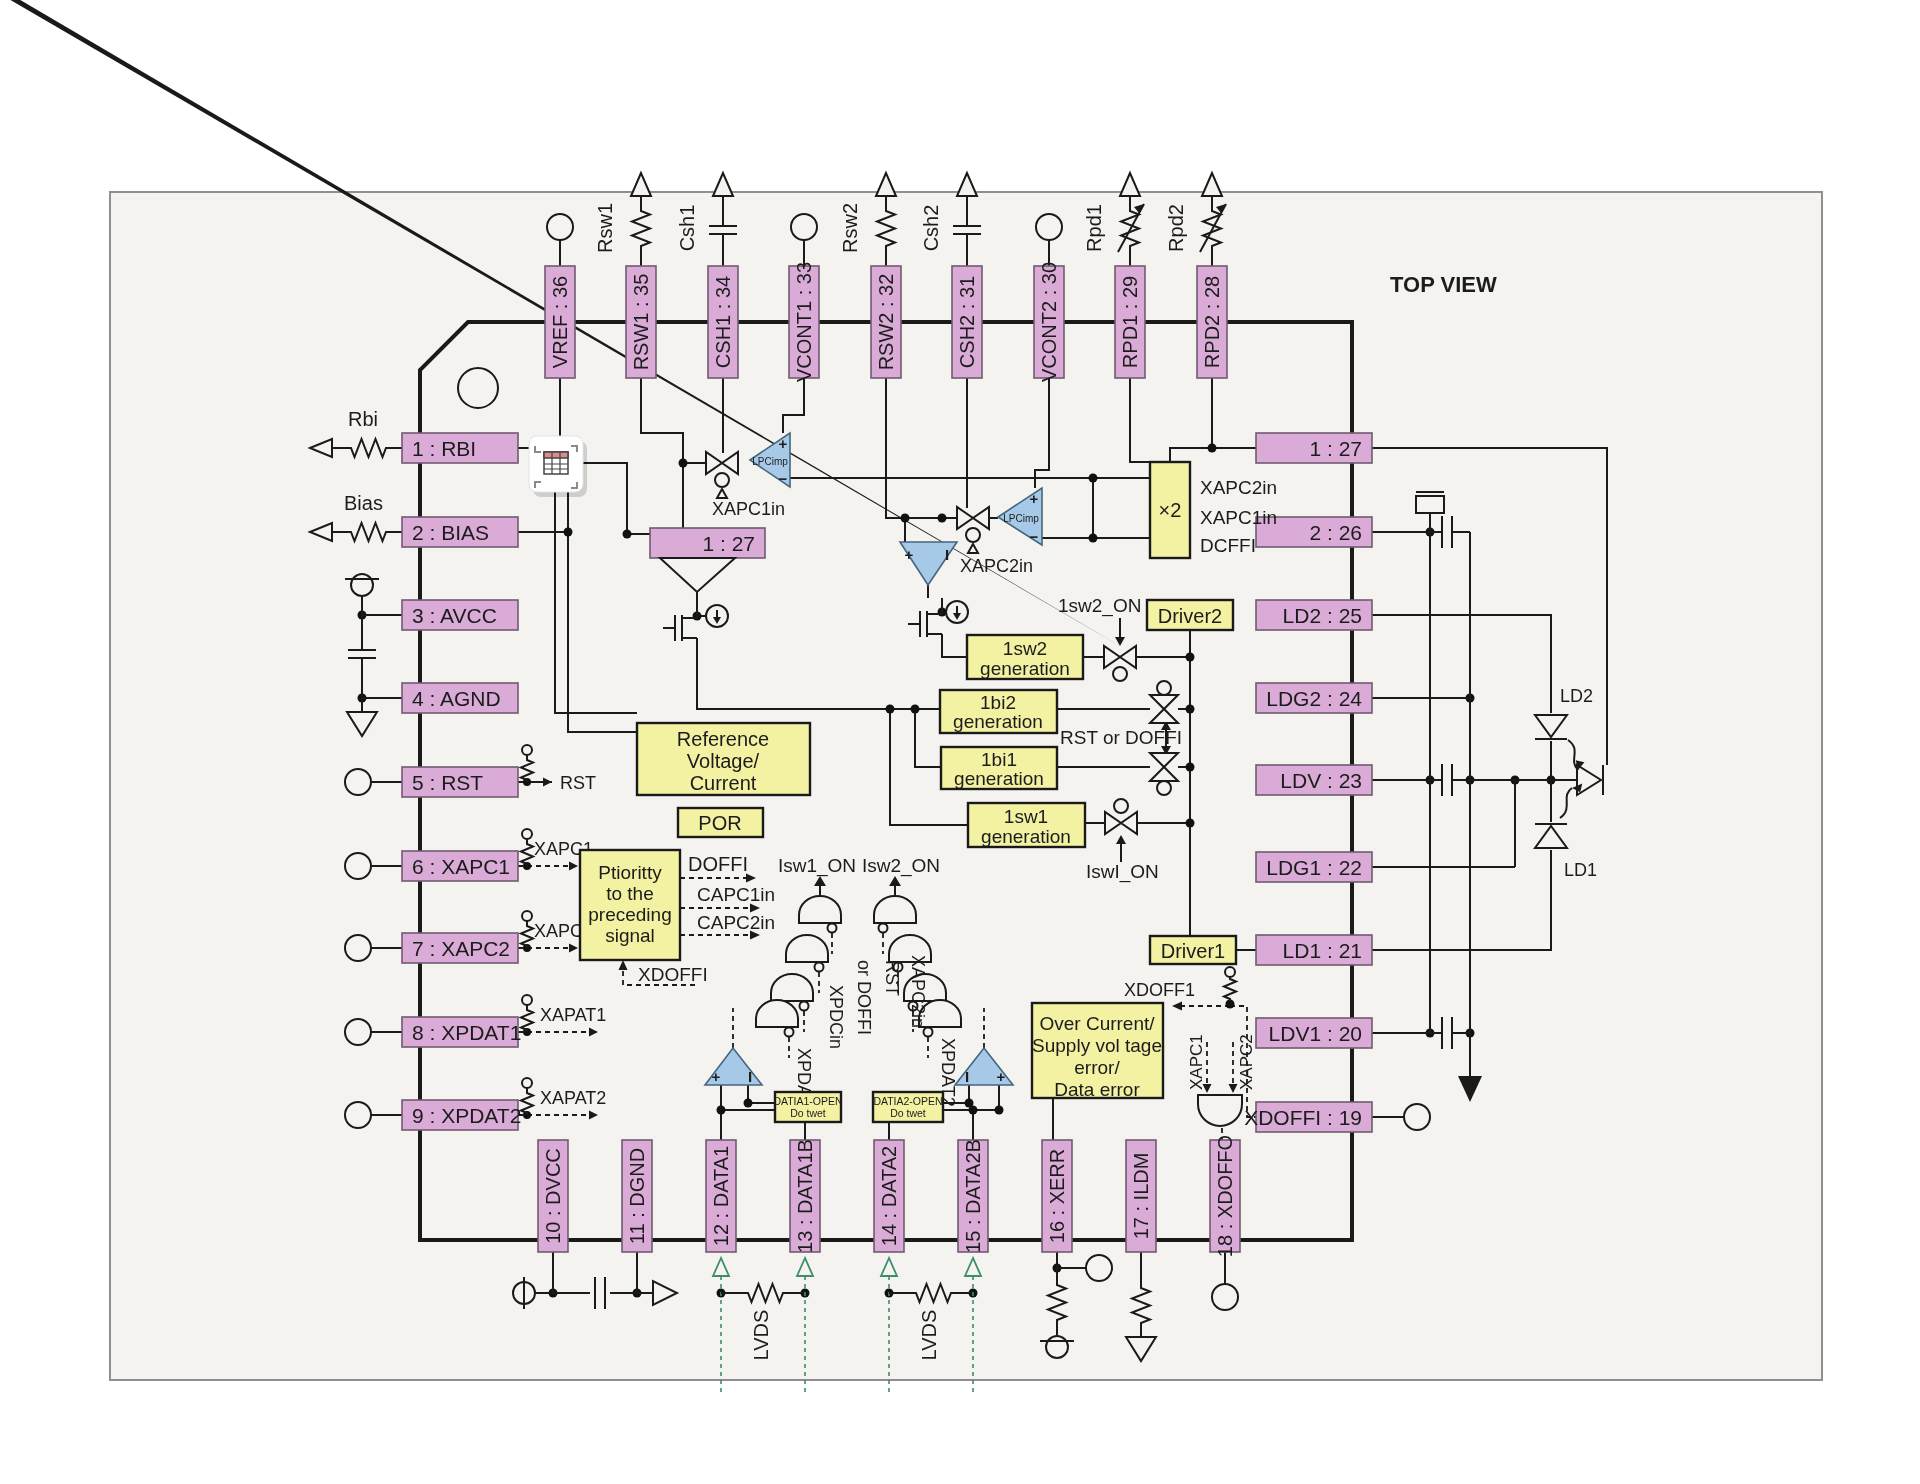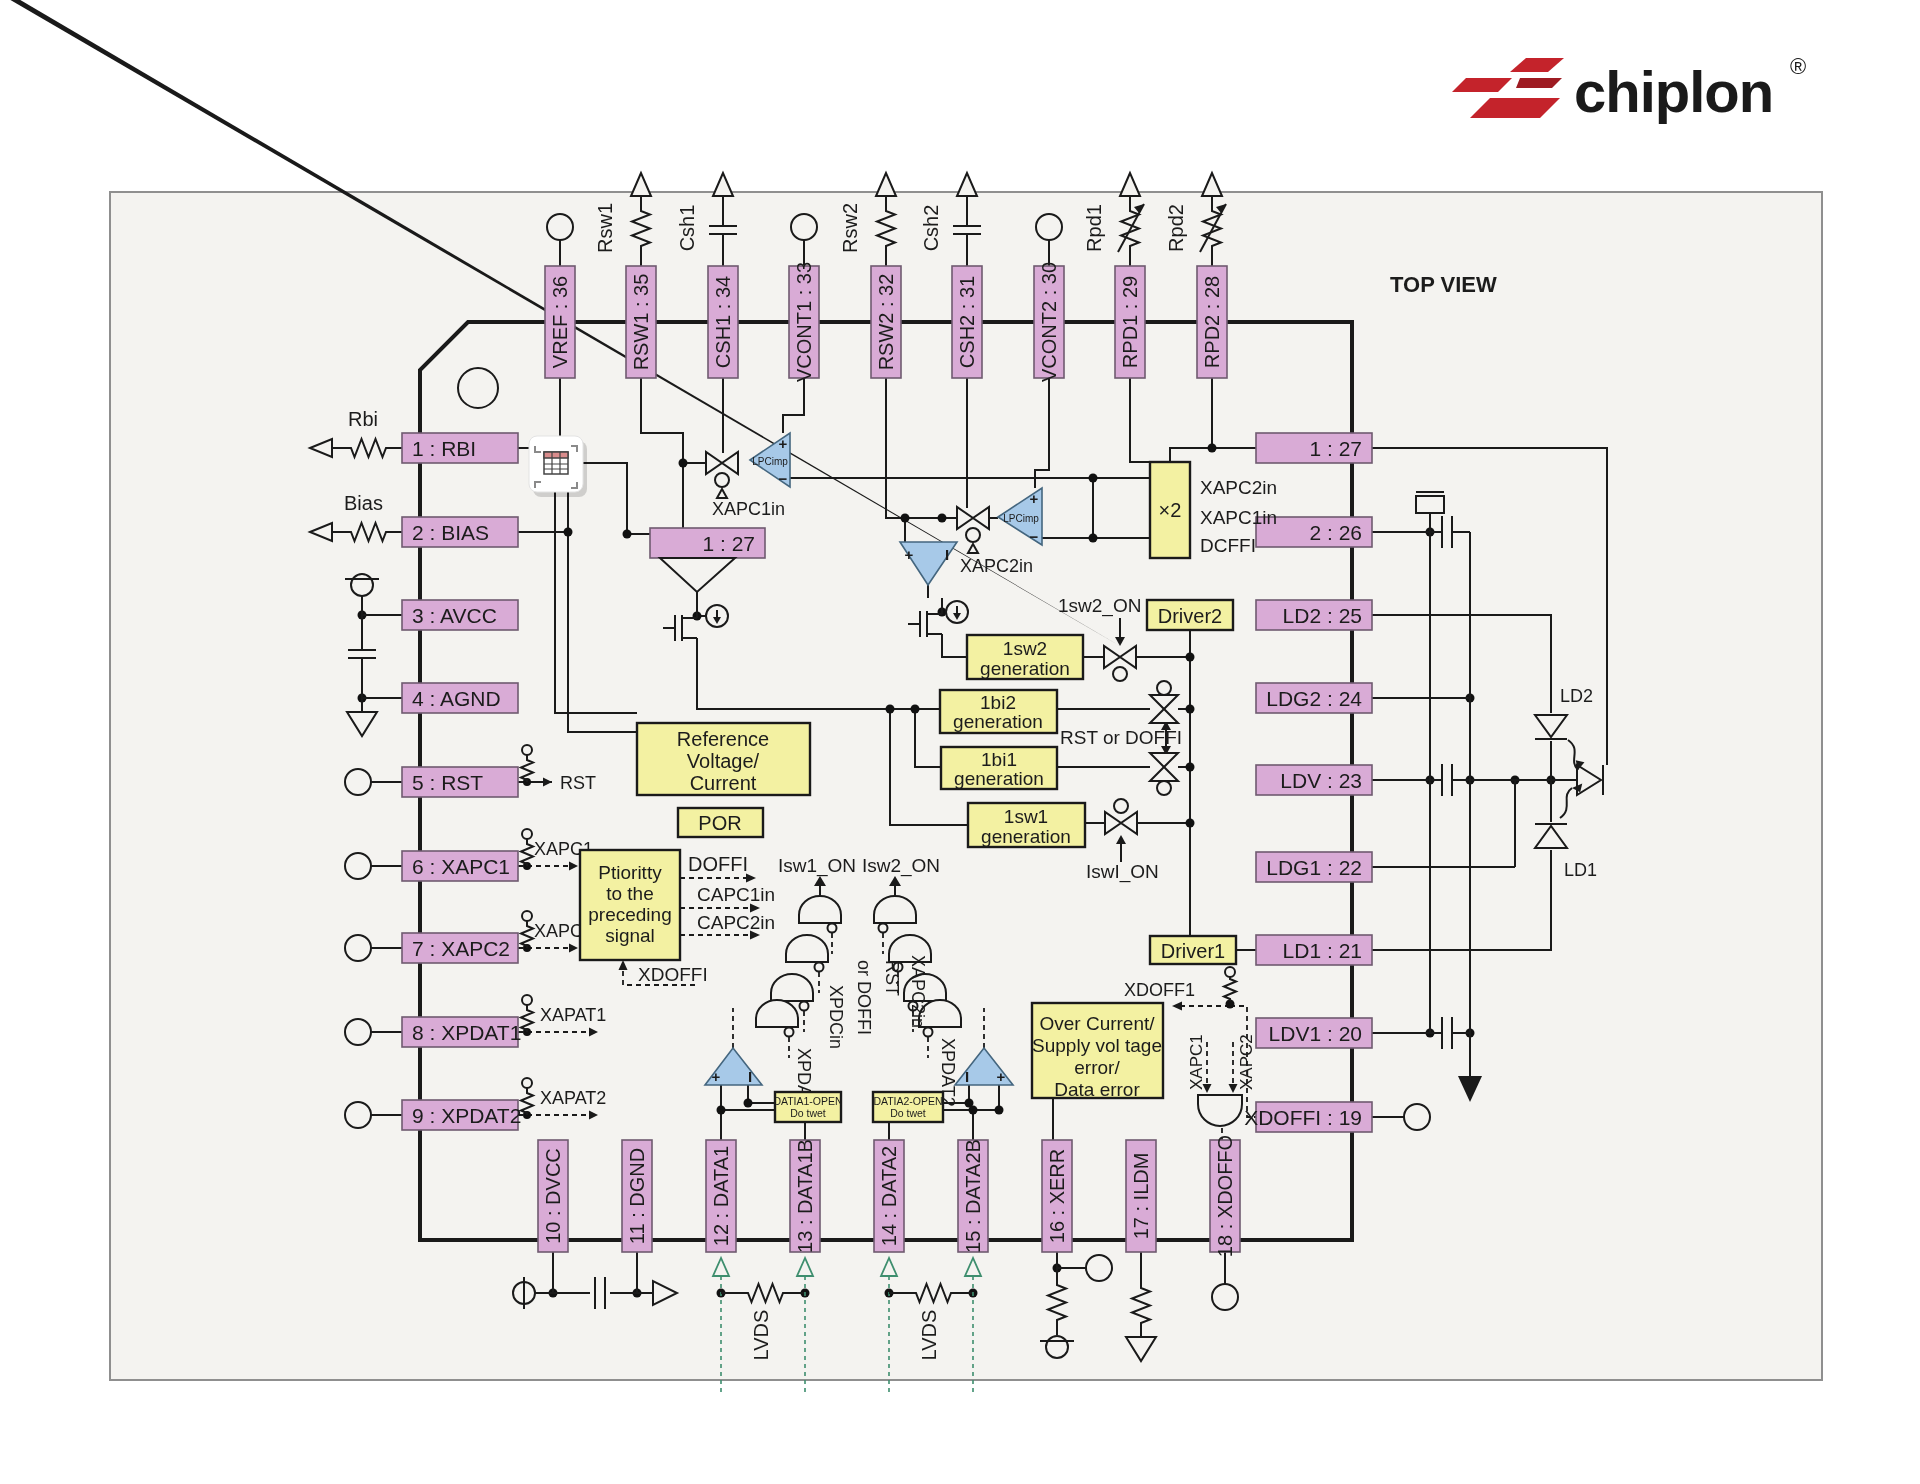--- a/index.html
+++ b/index.html
@@ -713,28 +713,16 @@
   <g>
     <rect x="533" y="441" width="54" height="56" rx="8" fill="rgba(0,0,0,0.15)"></rect>
     <rect x="529" y="436" width="54" height="56" rx="8" fill="#ffffff" stroke="#e3e3e3"></rect>
     <path d="M541,452 h-6 v-6 M571,446 h6 v6 M541,482 h-6 v6 M577,482 v6 h-6" stroke="#8a8a8a" stroke-width="2" fill="none"></path>
     <rect x="544" y="452" width="24" height="22" fill="#fff" stroke="#444" stroke-width="1.5"></rect>
     <rect x="544" y="452" width="24" height="6" fill="#d98c8c" stroke="#444" stroke-width="1.5"></rect>
     <path d="M552,452 V474 M560,452 V474 M544,464 H568 M544,469 H568" stroke="#444" stroke-width="1.2"></path>
   </g>
 </svg>
 
-<div style="position:absolute;left:1452px;top:40px;width:380px;height:90px;">
-  <svg width="380" height="90" viewBox="0 0 380 90">
-    <g>
-      <polygon points="74,18 112,18 96,32 58,32" fill="#c4232b"></polygon>
-      <polygon points="14,38 60,38 46,52 0,52" fill="#c4232b"></polygon>
-      <polygon points="68,38 110,38 100,48 64,48" fill="#9e1b22"></polygon>
-      <polygon points="38,58 108,58 88,78 18,78" fill="#c4232b"></polygon>
-    </g>
-    <text x="122" y="72" font-family="Liberation Sans, sans-serif" font-size="58" font-weight="800" fill="#1a1a1a" letter-spacing="-1">chiplon</text>
-    <text x="338" y="34" font-family="Liberation Sans, sans-serif" font-size="22" fill="#1a1a1a">®</text>
-  </svg>
+
+<div style="position:absolute;left:0;top:1484px;width:1870px;text-align:center;font-size:44px;color:#111;letter-spacing:1px;">CLM5C711</div>
+
 </div>
 
-<div style="position:absolute;left:0;top:1484px;width:1870px;text-align:center;font-size:44px;color:#111;letter-spacing:1px;">CLM5C711</div>
-
-</div>
-
 </body></html>

